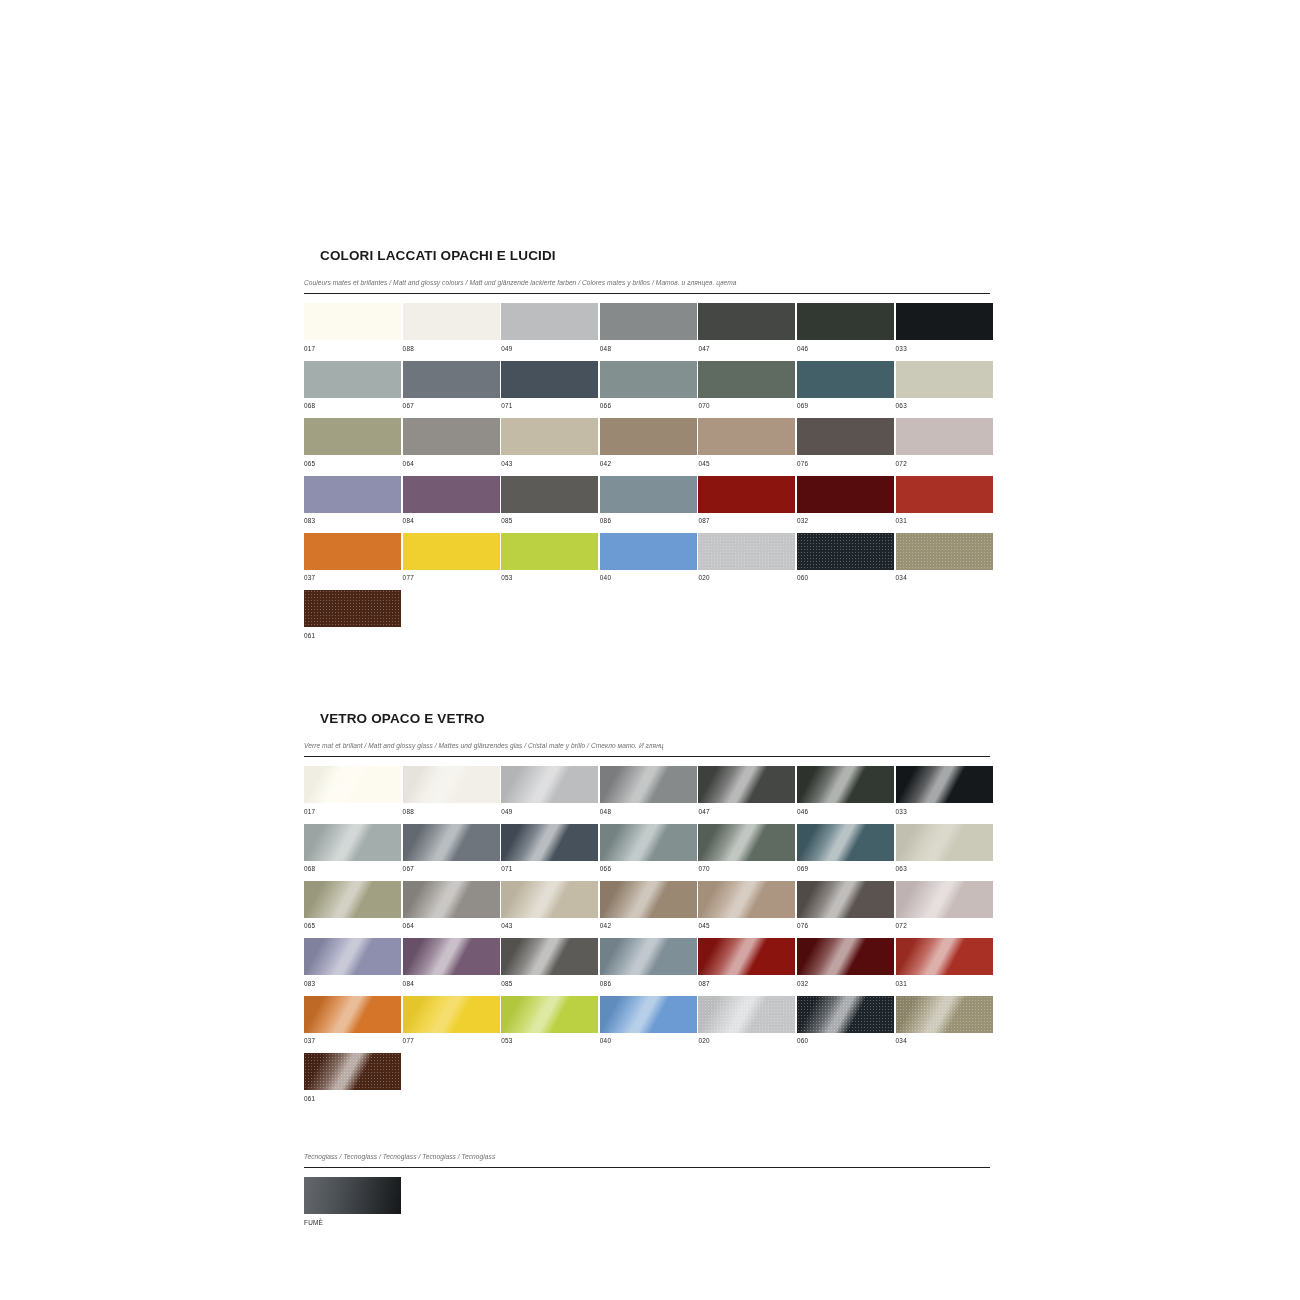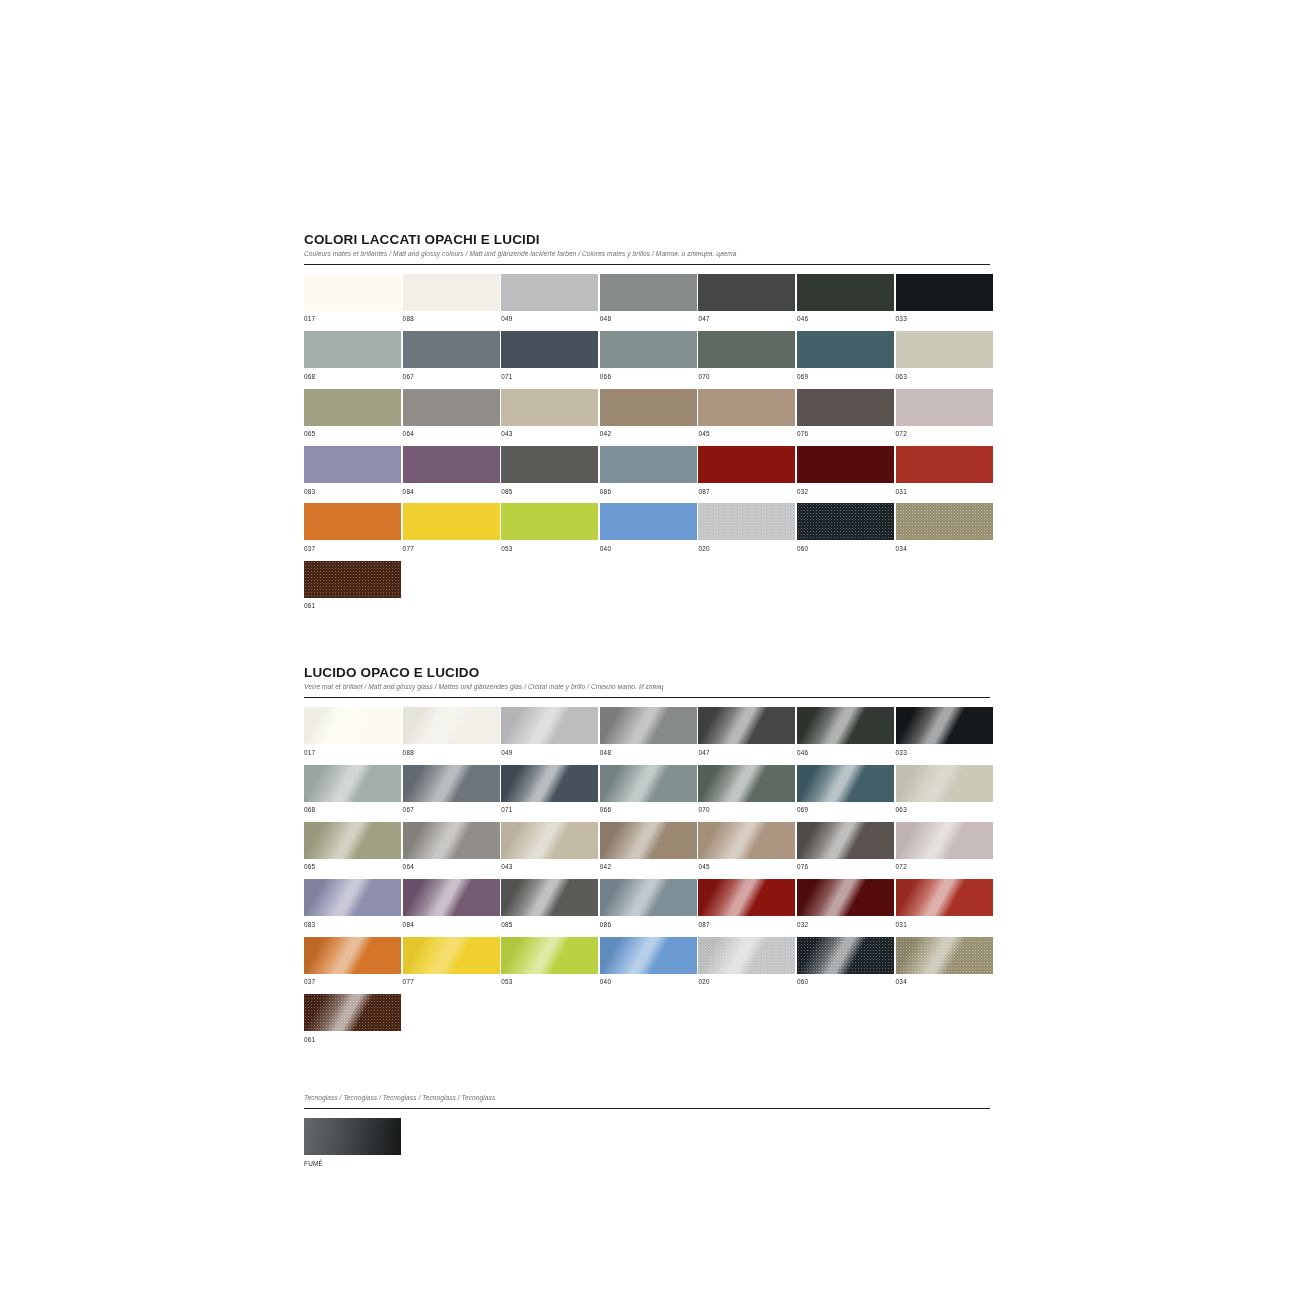--- a/index.html
+++ b/index.html
@@ -30,21 +30,21 @@
 
   
   .section { margin: 0; }
 
   .sec-title {
     font-size: 13.5px;
     font-weight: bold;
     letter-spacing: 0.15px;
     color: #1a1a1a;
     line-height: 1.12;
-    margin: 0;
+    margin: 16px;
     white-space: nowrap;
   }
   .sec-sub {
     font-size: 6.6px;
     font-style: italic;
     color: #6d6e70;
     letter-spacing: 0.06px;
     line-height: 1.25;
     margin: 2.5px 0 0 0;
     white-space: nowrap;
@@ -256,21 +256,21 @@
           <div class="cell">
             <span class="chip textured" style="background-color: rgb(74, 38, 23);"></span>
             <span class="code">061</span>
           </div>
         </div>
     </div>
 
     <div class="gap-between-sections"></div>
 
     <div class="section">
-      <div class="sec-title">LUCIDO OPACO E LUCIDO</div>
+      <div class="sec-title">VETRO OPACO E VETRO</div>
       <div class="sec-sub">Verre mat et brillant  / Matt and glossy glass / Mattes und glänzendes glas / Cristal mate y brillo / Стекло мато. И глянц</div>
       <div class="sec-rule"></div>
       <div class="grid" id="grid-1">
           <div class="cell">
             <span class="chip" style="background-image: linear-gradient(118deg, rgb(240, 238, 227) 0%, rgb(240, 238, 227) 17%, rgb(253, 252, 242) 33%, rgb(254, 252, 244) 43%, rgb(254, 252, 244) 49%, rgb(253, 251, 239) 60%, rgb(253, 251, 239) 100%);"></span>
             <span class="code">017</span>
           </div>
           <div class="cell">
             <span class="chip" style="background-image: linear-gradient(118deg, rgb(230, 227, 220) 0%, rgb(230, 227, 220) 17%, rgb(244, 242, 236) 33%, rgb(246, 244, 239) 43%, rgb(246, 244, 239) 49%, rgb(242, 239, 232) 60%, rgb(242, 239, 232) 100%);"></span>
             <span class="code">088</span>

